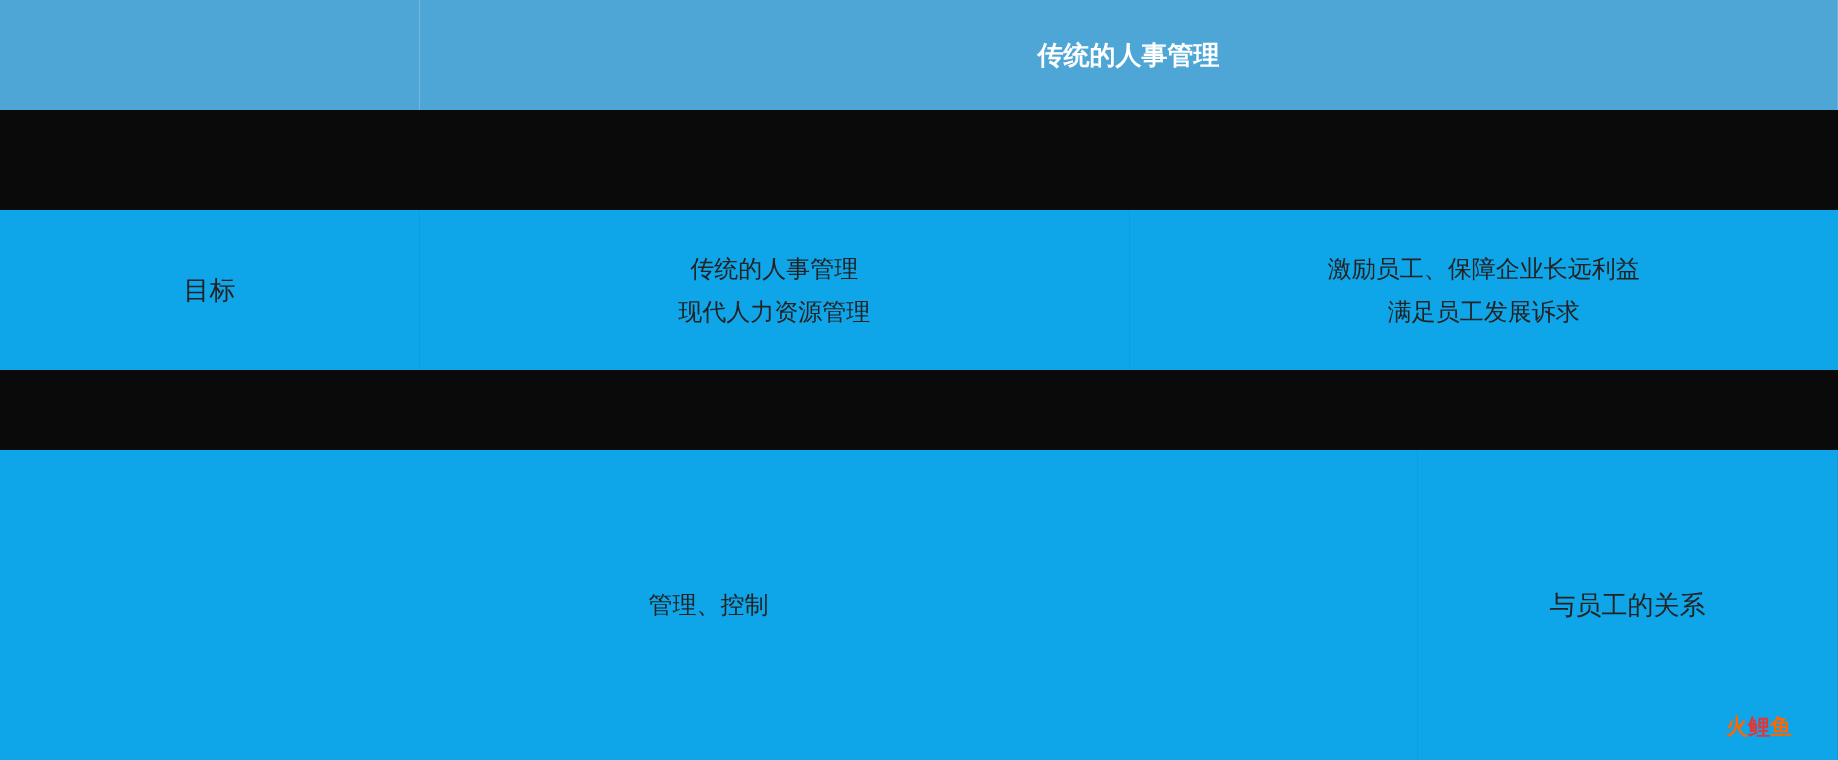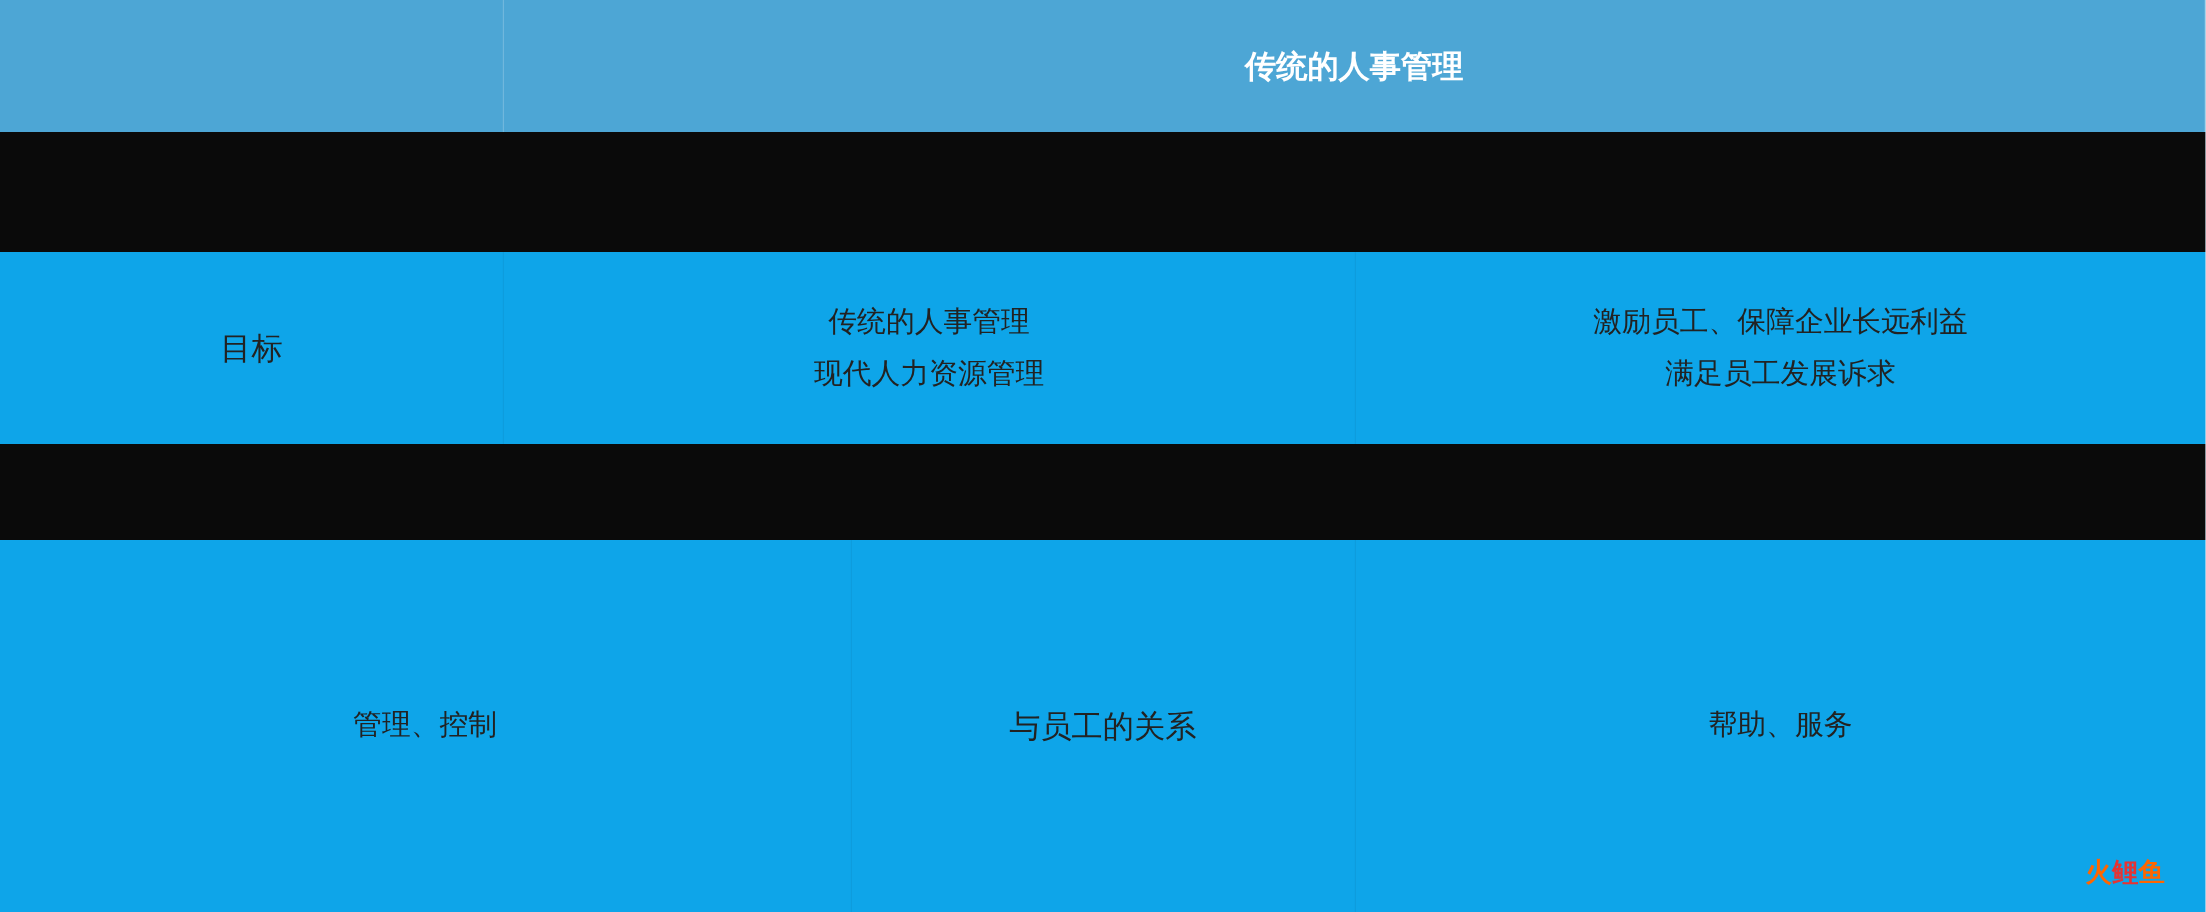--- a/index.html
+++ b/index.html
@@ -111,21 +111,21 @@
     }
 
     .content-cell.data-cell:last-child {
       border-right: none;
     }
 
     
     .watermark {
       position: absolute;
       bottom: 18px;
-      right: 34px;
+      right: 46px;
       font-size: 22px;
       font-weight: bold;
     }
 
     .watermark-fire {
       color: #ff6600;
     }
 
     .watermark-carp {
       color: #e63333;
@@ -165,22 +165,19 @@
 
   <div class="dark-row-small"></div>
 
   <div class="content-row content-row-relation" style="flex:1;">
     <div class="content-cell data-cell">
       <span>管理、控制</span>
     </div>
     <div class="content-cell label-cell">
       <span>与员工的关系</span>
     </div>
-    <div class="content-cell data-cell">
-      <span>帮助、服务</span>
-    </div>
   </div>
 
 </div>
 
 <div class="watermark">
   <span class="watermark-fire">火</span><span class="watermark-carp">鲤</span><span class="watermark-fish">鱼</span>
 </div>
 
 </body></html>

